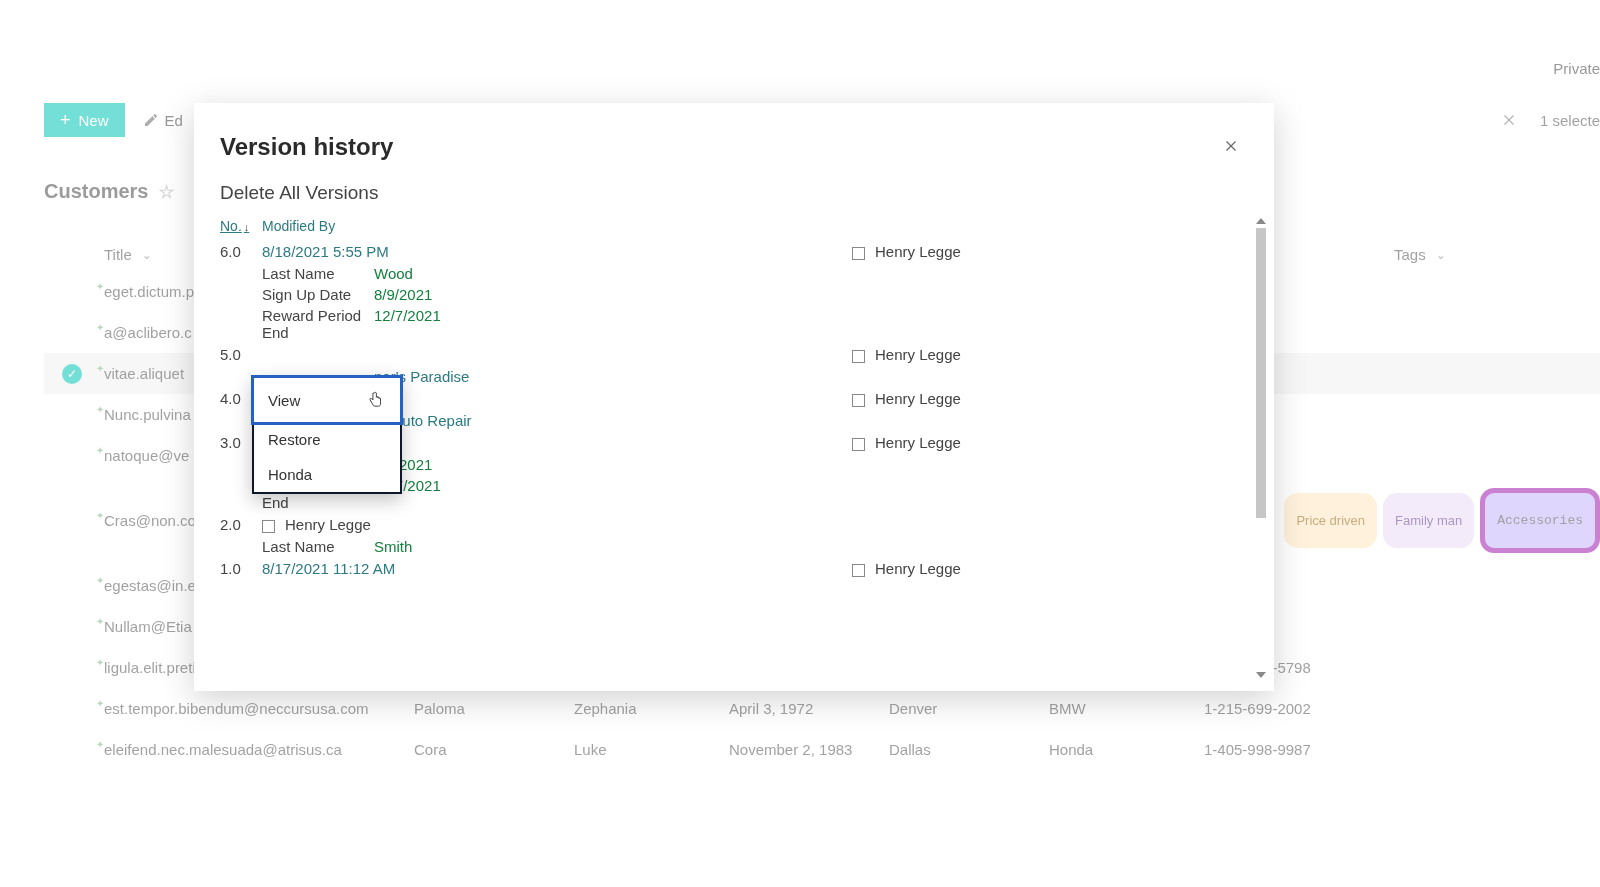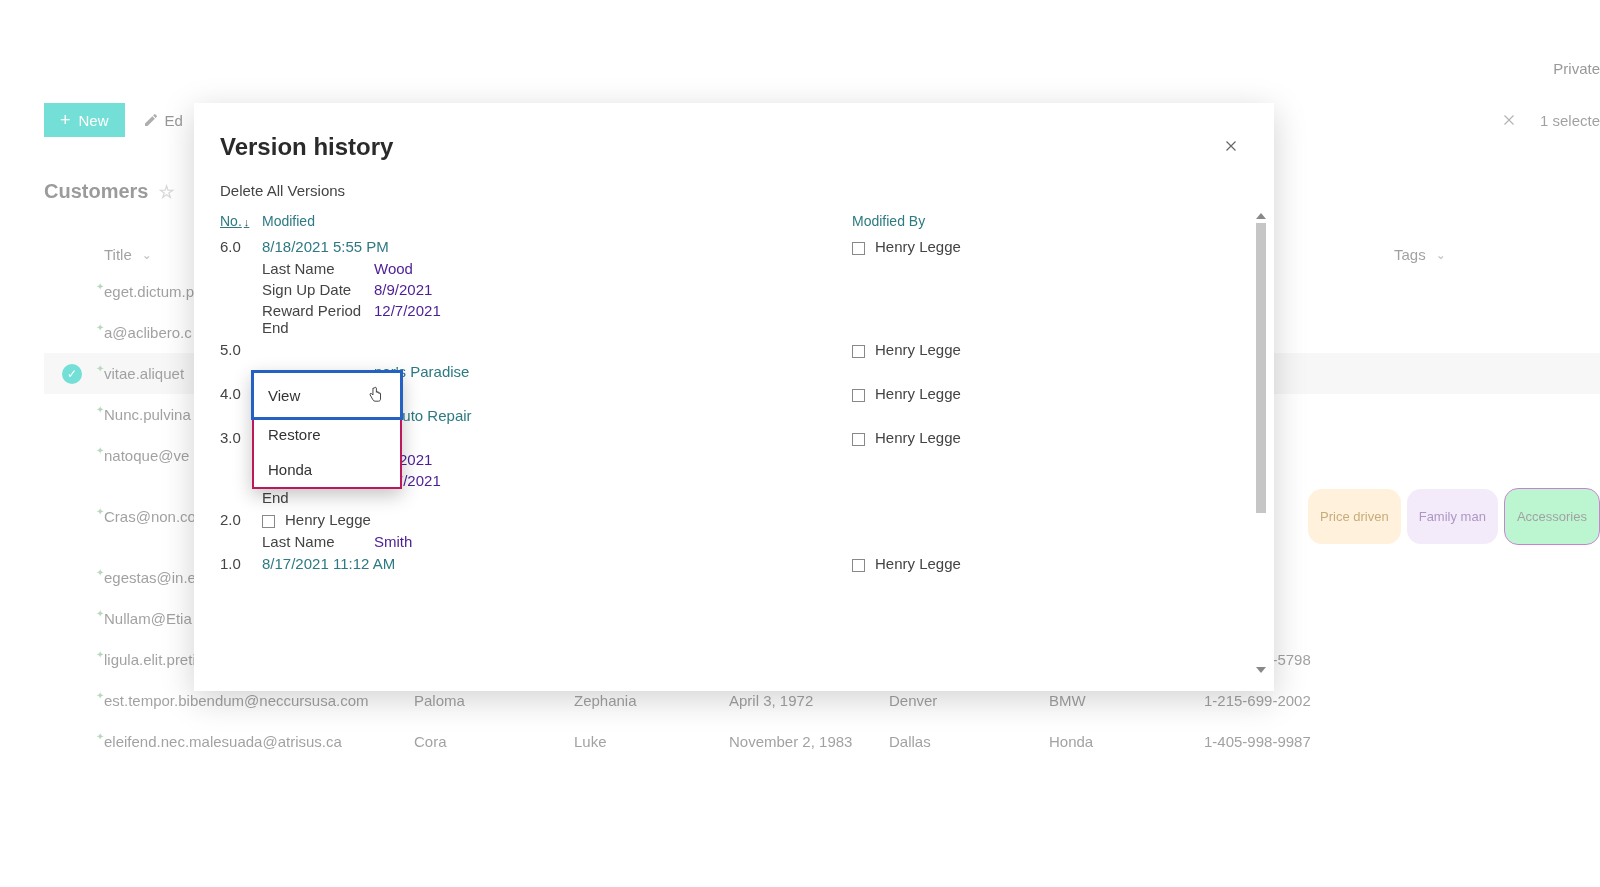--- a/index.html
+++ b/index.html
@@ -157,21 +157,21 @@
       margin-left: 4px;
     }
     .tag {
       border-radius: 14px;
       padding: 20px 12px;
       font-size: 13px;
       white-space: nowrap;
     }
     .tag-orange { background: #ffe6bf; color: #9a6a11; }
     .tag-purple { background: #ecdcf6; color: #6a4196; }
-    .tag-grey   { background: #86efac; border: 1px solid #a21caf; color: #555; }
+    .tag-grey   { background: #c4b5fd; border: 5px solid #a21caf; color: #555; font-family: Liberation Mono, monospace; }
     
     .overlay-shadow {
       position: absolute;
       inset: 0;
       background: rgba(255,255,255,0.0);
     }
     .modal {
       position: absolute;
       top: 103px;
       left: 194px;
@@ -194,21 +194,21 @@
       color: #2a2a2a;
     }
     .modal-close {
       color: #666;
       cursor: pointer;
       font-size: 18px;
       padding: 4px;
     }
     .delete-all {
       padding: 8px 26px 14px 26px;
-      font-size: 15px;
+      font-size: 19px;
       color: #444;
       cursor: pointer;
     }
     .vh-scroll {
       flex: 1;
       overflow: hidden;
       position: relative;
       padding: 0 37px 16px 26px;
     }
     .vh-scrollbar {
@@ -263,34 +263,34 @@
       display: flex;
       font-size: 15px;
       padding: 2px 0;
     }
     .vh-detail .lbl {
       margin-left: 42px;
       width: 112px;
       color: #444;
     }
     .vh-detail .val {
-      color: #4c1d95;
+      color: #15803d;
     }
     .vh-detail .val-link {
       color: #2d7a83;
       cursor: pointer;
     }
     
     .vh-context {
       position: absolute;
       left: 58px;
       top: 158px;
       width: 150px;
       background: #fff;
-      border: 2px solid #be185d;
+      border: 2px solid #0f172a;
       box-shadow: 0 6px 18px rgba(0,0,0,0.24);
     }
     .ctx-item {
       padding: 9px 14px;
       font-size: 15px;
       color: #333;
       cursor: pointer;
       background: #fff;
     }
     .ctx-item.hl {
@@ -531,21 +531,20 @@
         <path d="M6 6l12 12M18 6L6 18" stroke="#666" stroke-width="1.6" fill="none"></path>
       </svg>
     </div>
   </div>
   <div class="delete-all">Delete All Versions</div>
   <div class="vh-scroll">
     <div class="vh-head">
       <div class="col-no">
         <span>No.</span><span class="sort-arrow">↓</span>
       </div>
-      <div class="col-mod">Modified</div>
       <div class="col-by">Modified By</div>
     </div>
     <div id="vh-body">
         <div class="vh-row">
           <div class="vh-no">6.0</div>
           <div class="vh-date"><a>8/18/2021 5:55 PM</a></div>
           <div class="vh-by">
             <span class="sq"></span>
             <span>Henry Legge</span>
           </div>

